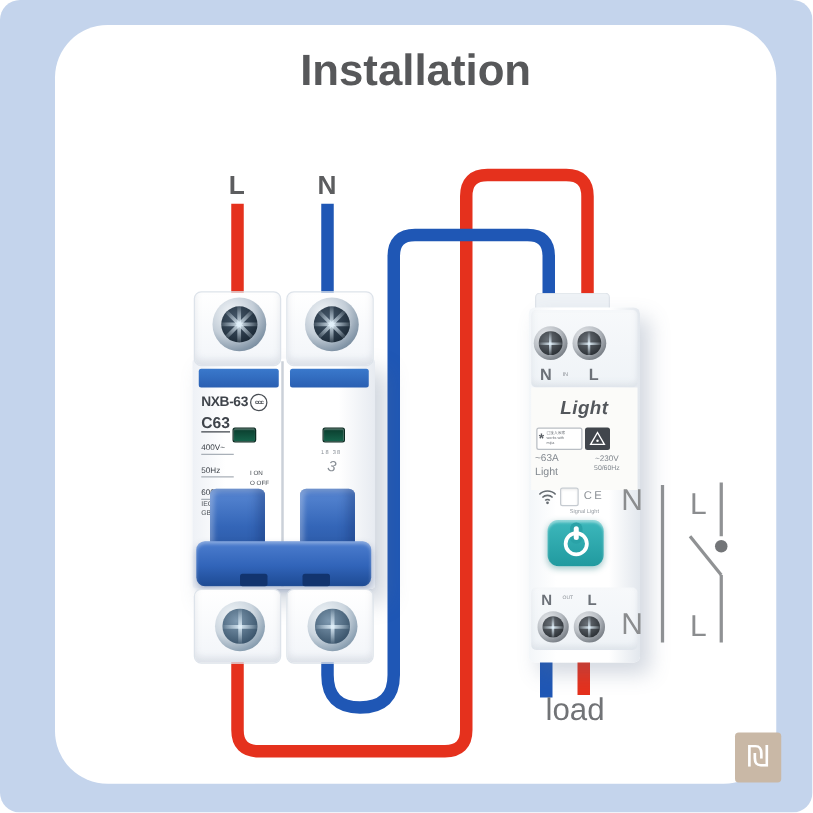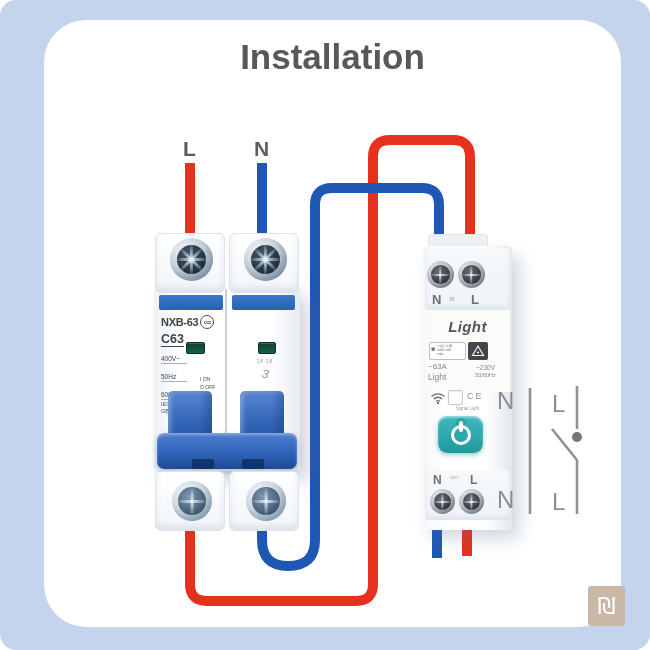--- a/index.html
+++ b/index.html
@@ -310,18 +310,19 @@
     <path d="M87 6 L87 49" stroke="#909294" stroke-width="2.6" fill="none"></path>
     <circle cx="87" cy="57" r="5" fill="#737578"></circle>
     <path d="M62 49 L87 80" stroke="#909294" stroke-width="2.6" fill="none"></path>
     <path d="M87 80 L87 134" stroke="#909294" stroke-width="2.6" fill="none"></path>
   </svg>
   <span id="sw-tn" class="abs sw-label">N</span>
   <span id="sw-tl" class="abs sw-label">L</span>
   <span id="sw-bn" class="abs sw-label">N</span>
   <span id="sw-bl" class="abs sw-label">L</span>
 
+  <div id="load-label" class="abs">load</div>
 
   <div id="wm-logo" class="abs">
     <span>₪</span>
   </div>
 
 </div>
 
 </body></html>

